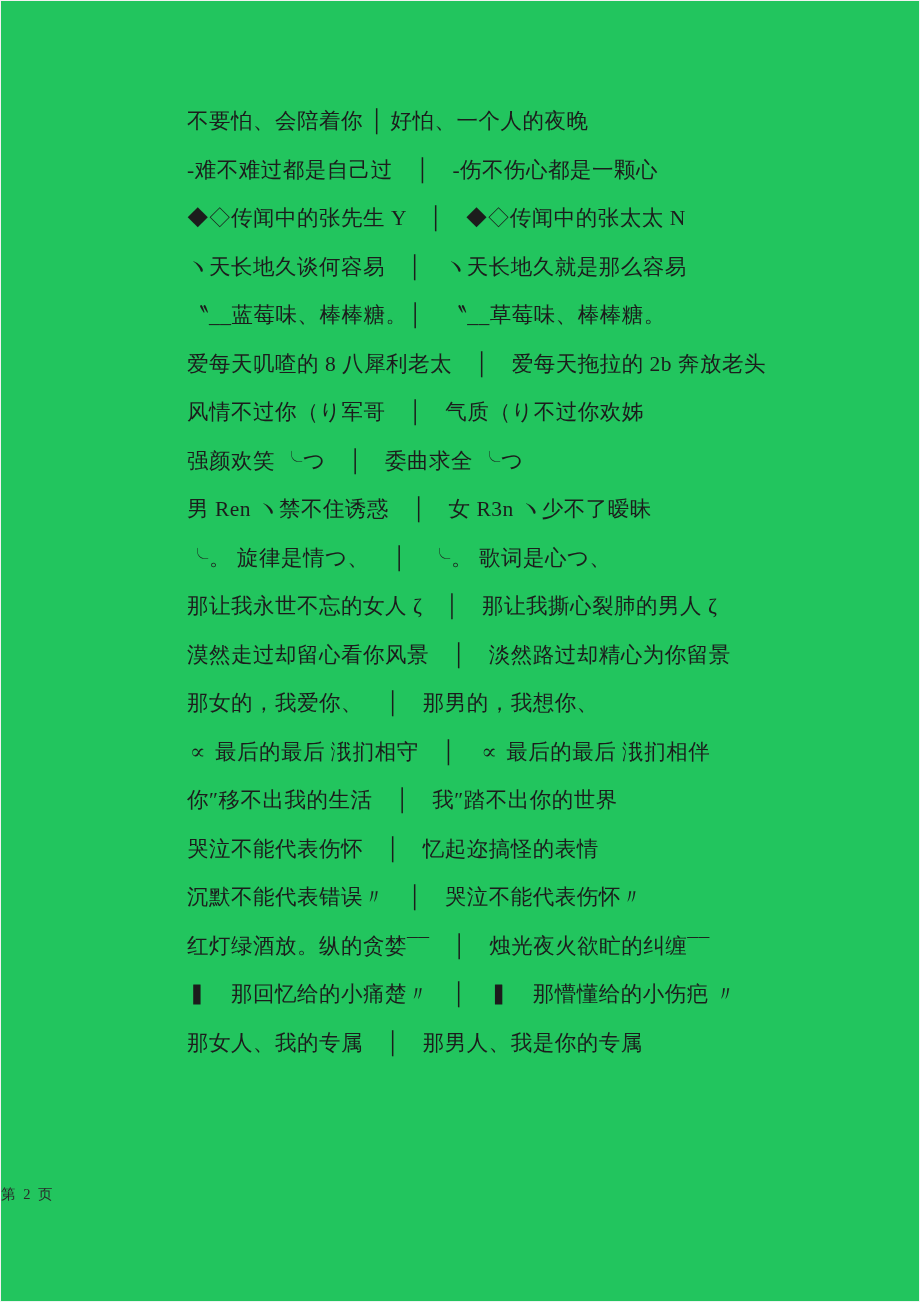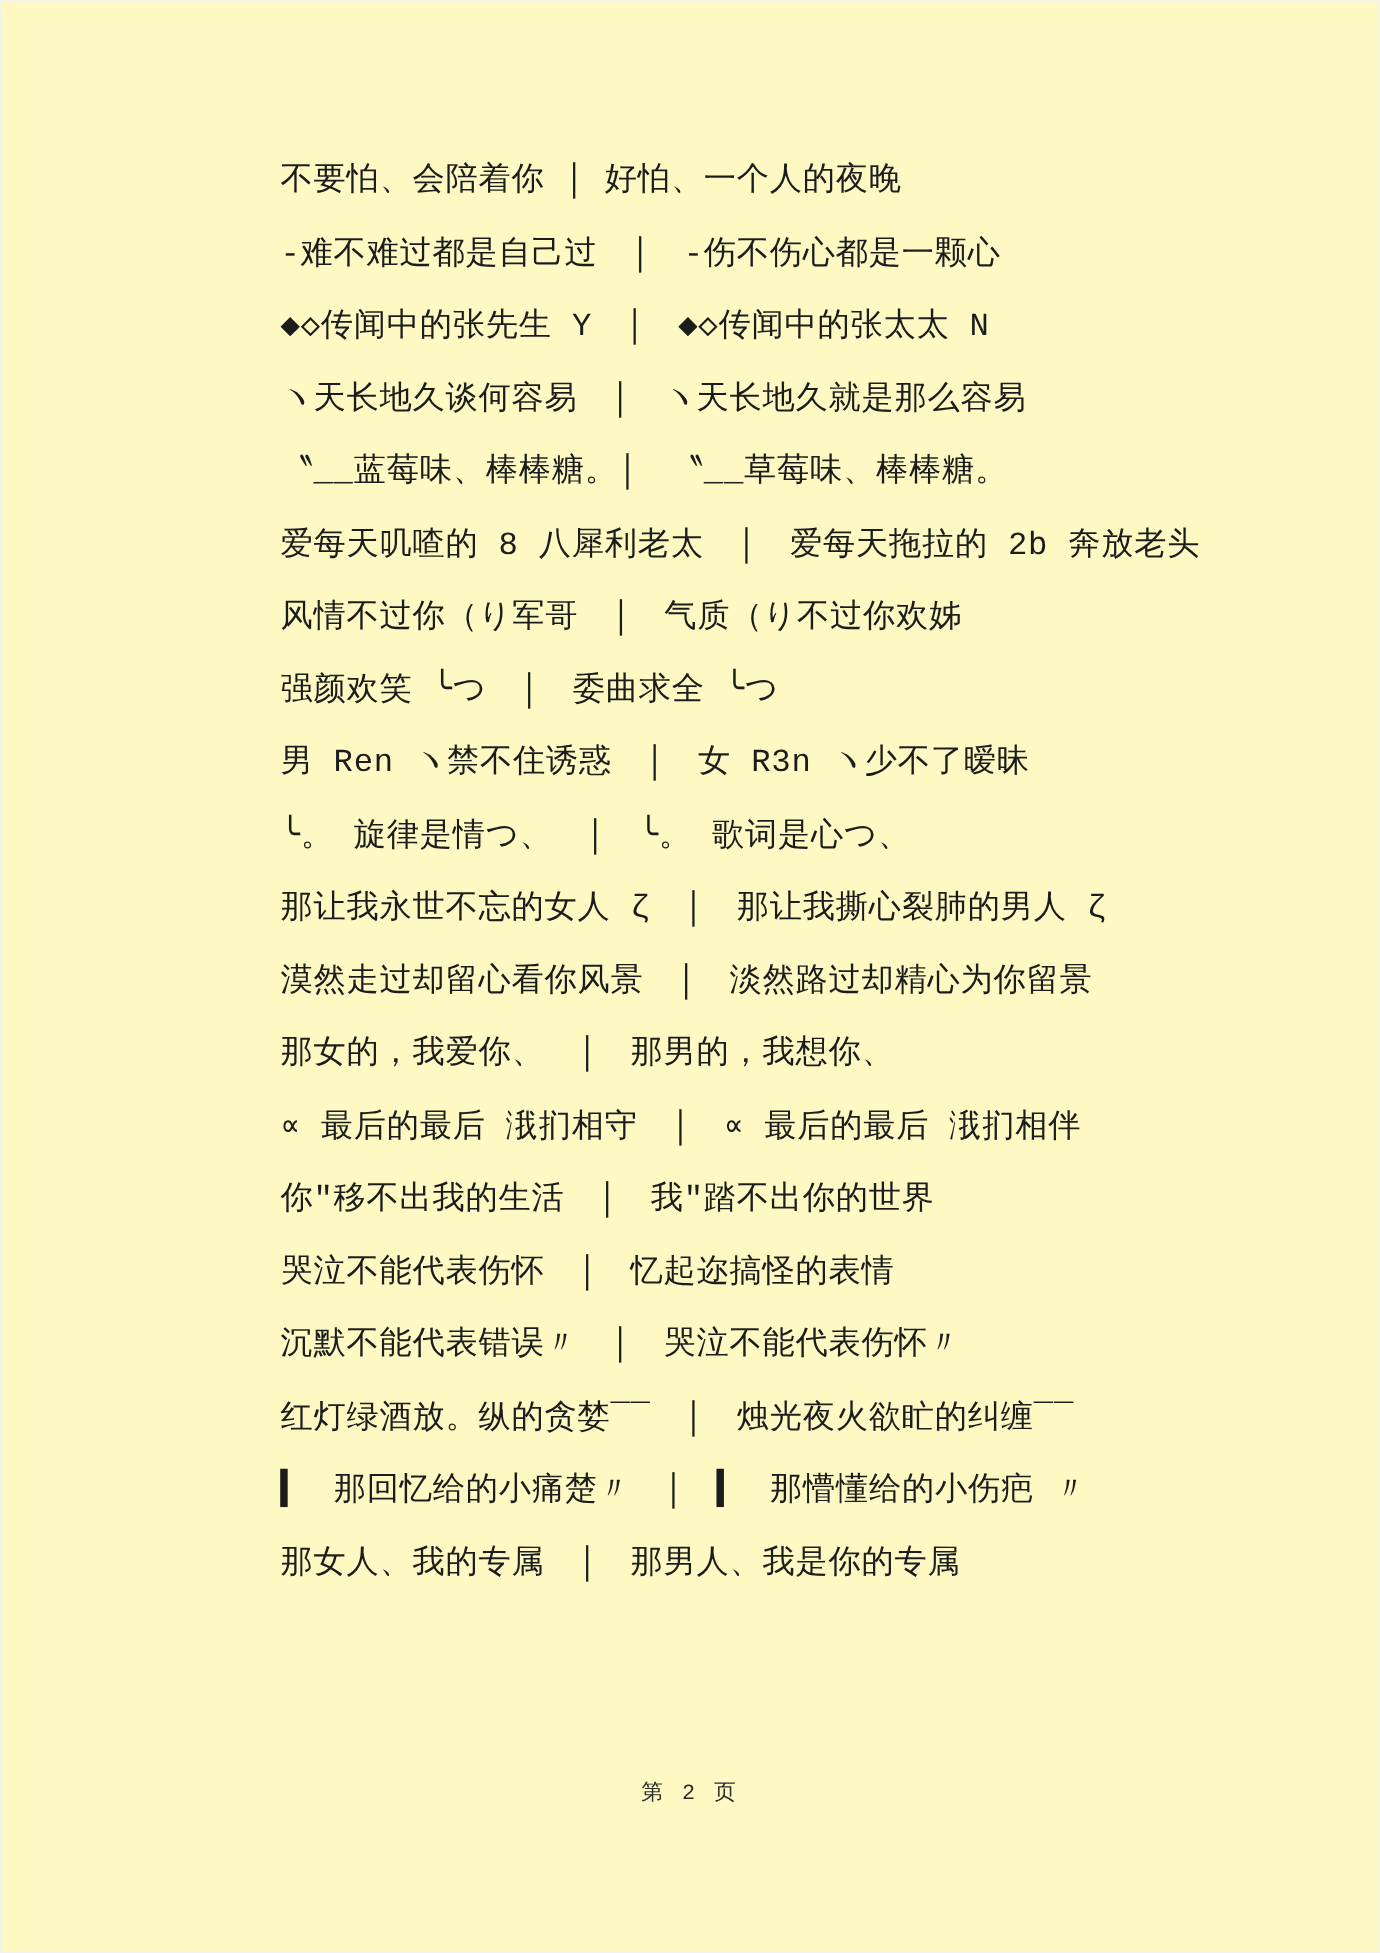--- a/index.html
+++ b/index.html
@@ -5,25 +5,25 @@
   html, body {
     margin: 0;
     padding: 0;
     background: #ffffff;
   }
   .page {
     position: relative;
     width: 920px;
     height: 1302px;
     margin: 0 auto;
-    background: #fef9c3;
+    background: #22c55e;
     box-sizing: border-box;
     border: 1px solid #f2f2f2;
     overflow: hidden;
-    font-family: Liberation Mono, monospace;
+    font-family: Liberation Serif, serif;
     color: #1c1c1c;
   }
   .content {
     position: absolute;
     top: 96px;
     left: 115px;
     right: 112px;
   }
   .content p.line {
     margin: 0;
@@ -33,21 +33,20 @@
     letter-spacing: 0.5px;
     white-space: pre-wrap;
     word-break: break-all;
     color: #1c1c1c;
   }
   .footer {
     position: absolute;
     top: 1184px;
     left: 0;
     width: 100%;
-    text-align: center;
     font-size: 14.5px;
     letter-spacing: 2px;
     color: #2a2a2a;
   }
 </style>
 </head>
 <body>
 
 <div class="page">
   <main class="content">

